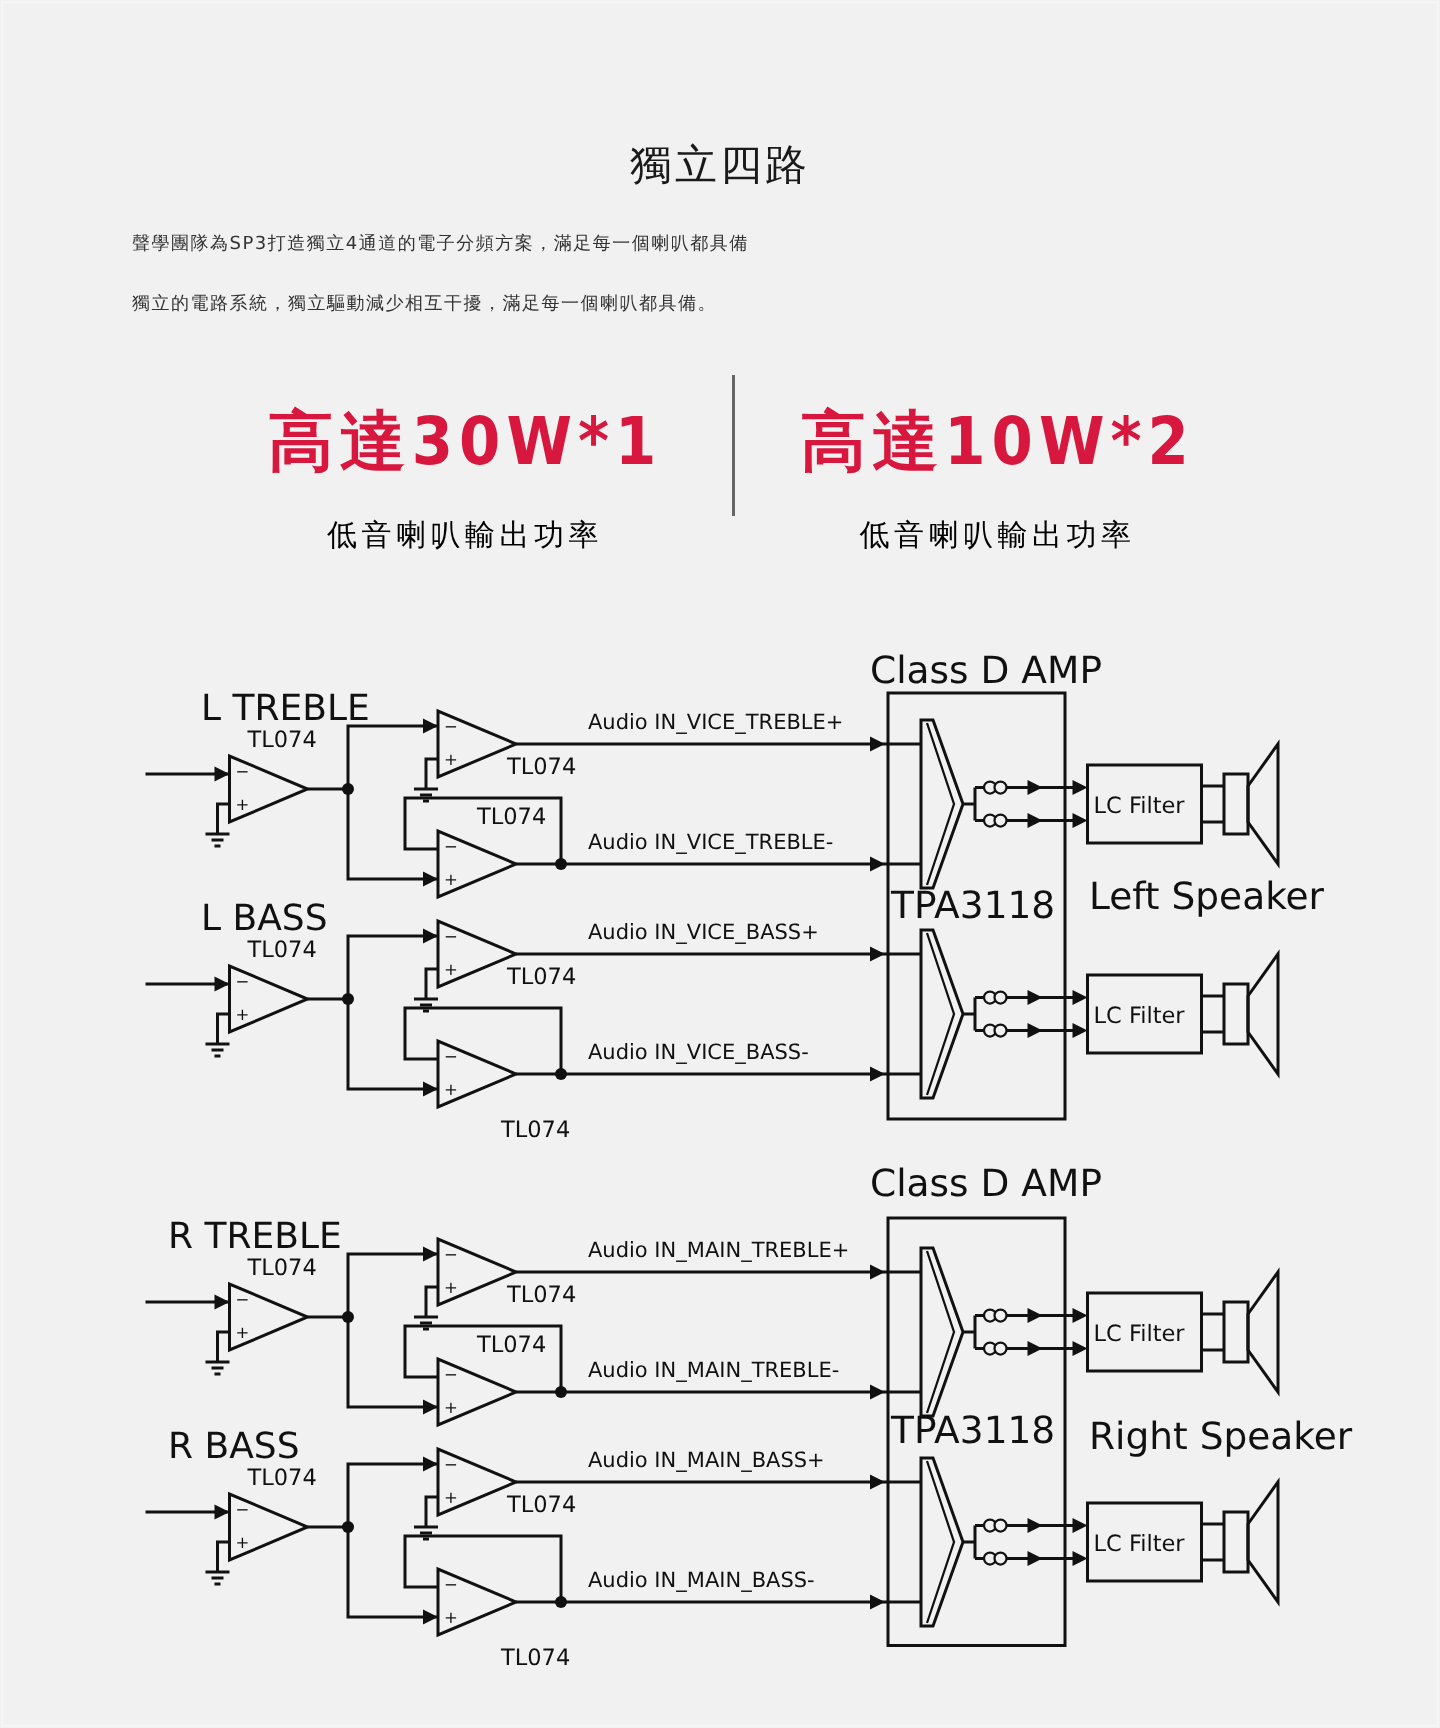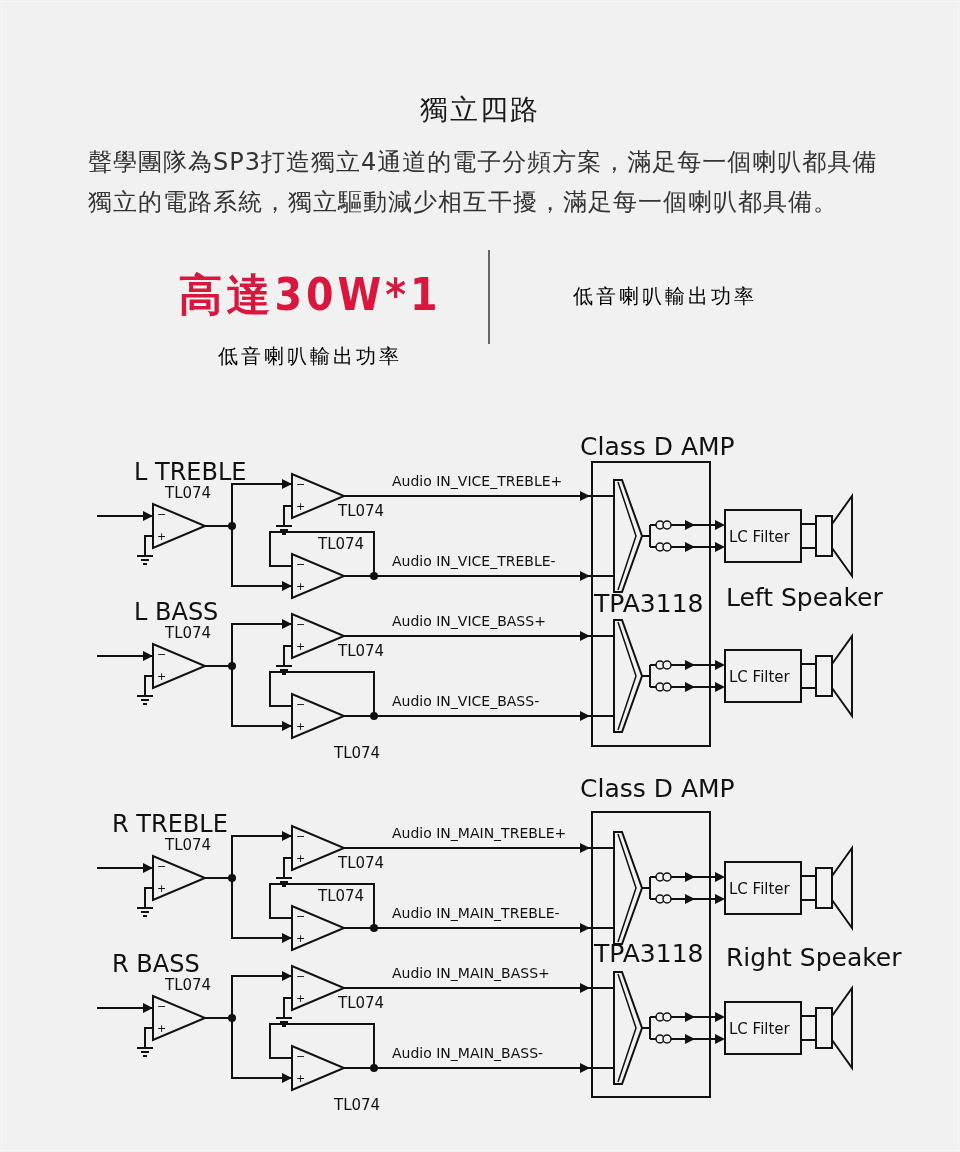--- a/index.html
+++ b/index.html
@@ -10,21 +10,21 @@
       color: #222;
       position: relative;
     }
     .frame { position: absolute; left: 1px; top: 1px; right: 1px; bottom: 1px; border: 1px solid #f7f7f7; }
     .title {
       position: absolute; top: 72px; left: 0; width: 960px; text-align: center;
       font-size: 28px; letter-spacing: 2px; color: #1a1a1a; font-weight: normal;
     }
     .desc {
       position: absolute; top: 142px; left: 88px; width: 800px;
-      font-size: 24px; line-height: 40px; color: #333; letter-spacing: 1px;
+      font-size: 12px; line-height: 40px; color: #333; letter-spacing: 1px;
     }
     .stat { position: absolute; top: 265px; width: 360px; text-align: center; }
     .stat.left { left: 130px; }
     .stat.right { left: 485px; }
     .stat .big {
       font-family: "DejaVu Sans Condensed", "DejaVu Sans", sans-serif;
       font-size: 44px; font-weight: bold; color: #d8173e; letter-spacing: 4px;
       line-height: 60px;
     }
     .stat .small { margin-top: 18px; font-size: 20px; color: #000000; letter-spacing: 3px; }
@@ -42,20 +42,21 @@
   <div>聲學團隊為SP3打造獨立4通道的電子分頻方案，滿足每一個喇叭都具備</div>
   <div>獨立的電路系統，獨立驅動減少相互干擾，滿足每一個喇叭都具備。</div>
 </div>
 
 <div class="stat left">
   <div class="big">高達30W*1</div>
   <div class="small">低音喇叭輸出功率</div>
 </div>
 <div class="divider"></div>
 <div class="stat right">
+  <div class="big">高達10W*2</div>
   <div class="small">低音喇叭輸出功率</div>
 </div>
 
 <svg class="schem" id="schem" width="960" height="1152">
     <g>
       <rect x="592" y="462" width="118" height="284" fill="none" stroke="#111111" stroke-width="2"></rect>
       <text x="580" y="455" font-size="25" text-anchor="start">Class D AMP</text>
       <text x="594" y="612" font-size="25" text-anchor="start">TPA3118</text>
       <text x="726" y="606" font-size="25" text-anchor="start">Left Speaker</text>
       <g>

